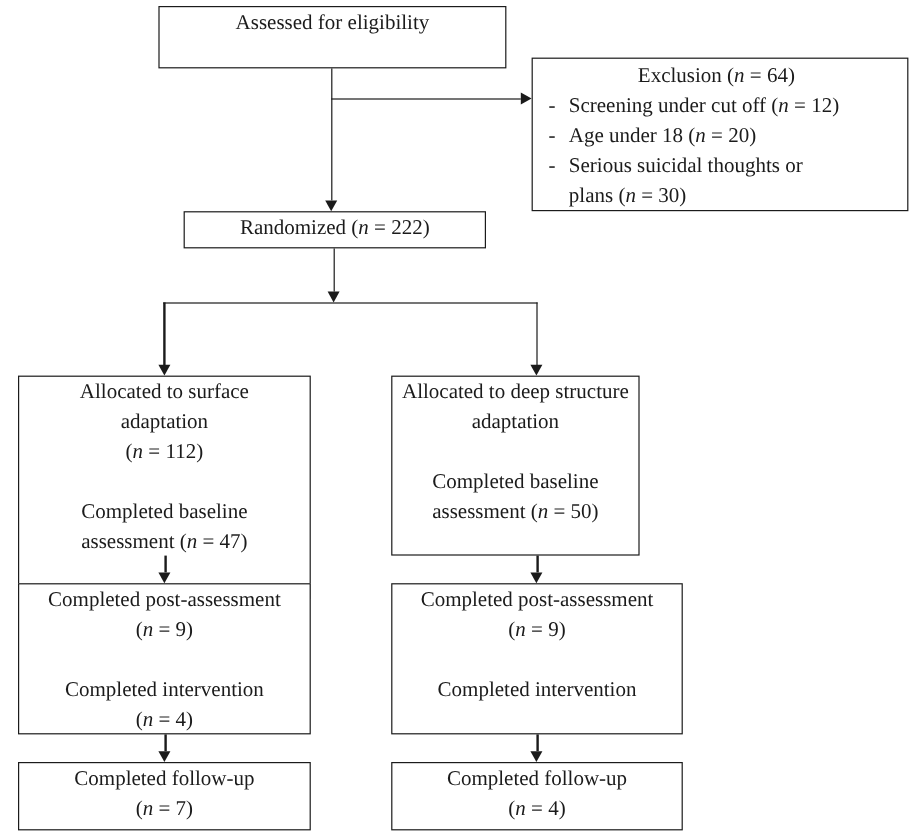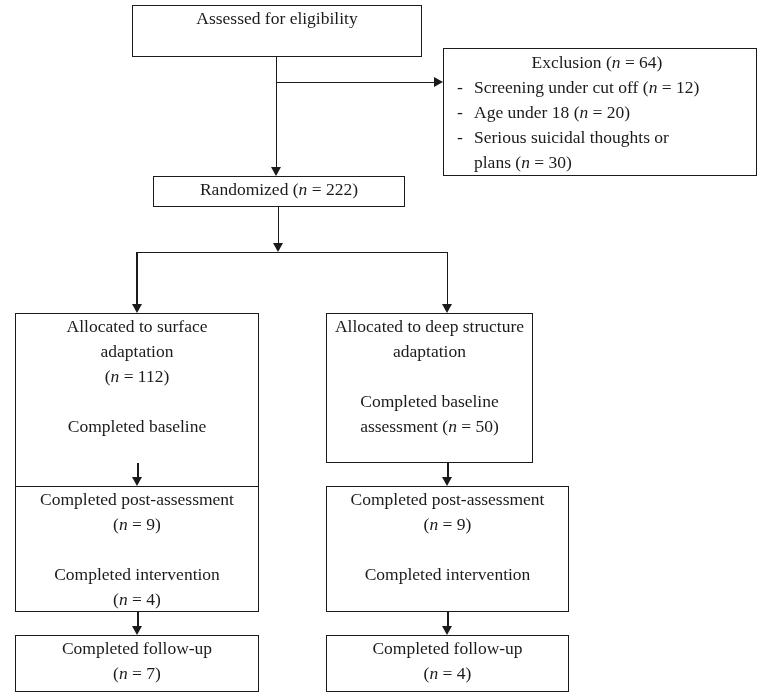--- a/index.html
+++ b/index.html
@@ -67,20 +67,21 @@
   <div class="box" style="left:153px;top:176px;width:252px;height:31px">
       <div class="line"><span>Randomized (</span><i>n</i><span> = 222)</span></div>
     </div>
 
   <div class="box" style="left:15px;top:313px;width:244px;height:186px">
       <div class="line"><span>Allocated to surface</span></div>
       <div class="line"><span>adaptation</span></div>
       <div class="line"><span>(</span><i>n</i><span> = 112)</span></div>
       <div class="line">&nbsp;</div>
       <div class="line"><span>Completed baseline</span></div>
+      <div class="line"><span>assessment (</span><i>n</i><span> = 47)</span></div>
     </div>
 
   <div class="box" style="left:326px;top:313px;width:207px;height:150px">
       <div class="line"><span>Allocated to deep structure</span></div>
       <div class="line"><span>adaptation</span></div>
       <div class="line">&nbsp;</div>
       <div class="line"><span>Completed baseline</span></div>
       <div class="line"><span>assessment (</span><i>n</i><span> = 50)</span></div>
     </div>
 

